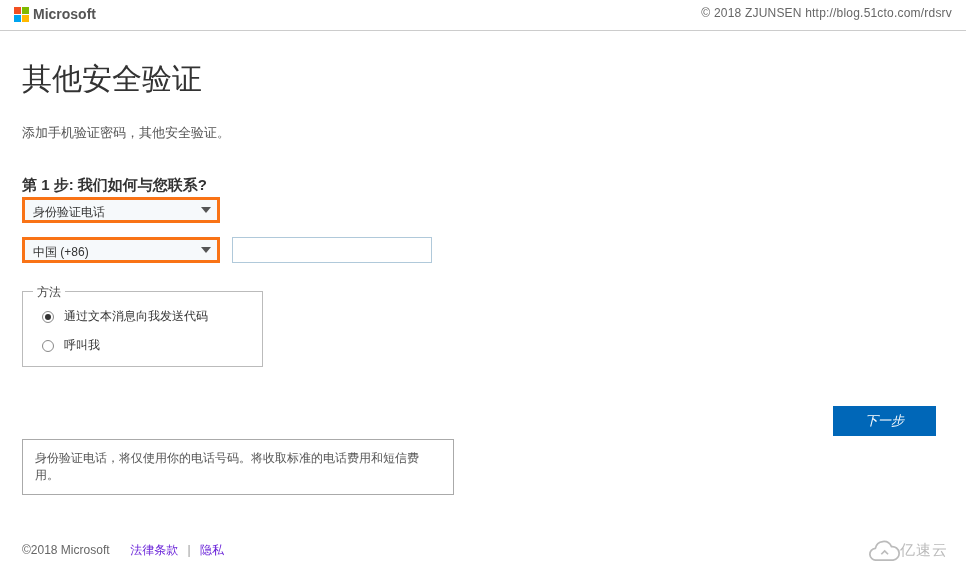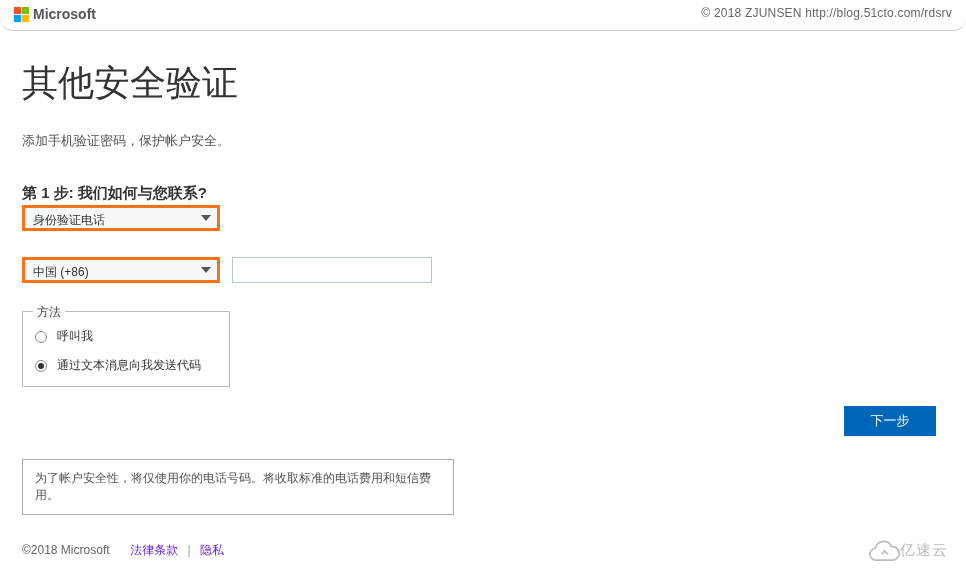--- a/index.html
+++ b/index.html
@@ -10,21 +10,20 @@
       width: 966px;
       height: 577px;
       position: relative;
       overflow: hidden;
     }
     .top-border {
       border-bottom: 1px solid #ccc;
       padding: 6px 20px 8px 14px;
       display: flex;
       align-items: center;
-      border-radius: 13px;
     }
     .ms-logo {
       display: inline-flex;
       align-items: center;
       gap: 4px;
     }
     .ms-grid {
       display: grid;
       grid-template-columns: 7px 7px;
       grid-template-rows: 7px 7px;
@@ -44,21 +43,21 @@
       top: 6px;
       right: 14px;
       font-size: 12px;
       color: #666;
       letter-spacing: 0.2px;
     }
     .container {
       padding: 28px 0 0 22px;
     }
     h1 {
-      font-size: 36px;
+      font-size: 30px;
       font-weight: 400;
       color: #333;
       margin-bottom: 24px;
     }
     .subtitle {
       font-size: 13px;
       color: #555;
       margin-bottom: 34px;
     }
     h2.step {
@@ -84,38 +83,38 @@
       position: absolute;
       right: 6px;
       top: 50%;
       transform: translateY(-50%);
       width: 0; height: 0;
       border-left: 5px solid transparent;
       border-right: 5px solid transparent;
       border-top: 6px solid #555;
     }
     .row2 {
-      margin-top: 26px;
+      margin-top: 14px;
       display: flex;
       gap: 12px;
       align-items: center;
     }
     .text-input {
       border: 1px solid #b0c9da;
       height: 26px;
       width: 200px;
       padding: 0 6px;
       font-size: 12px;
       background: #fff;
     }
     .fieldset {
       margin-top: 28px;
       border: 1px solid #bbb;
-      width: 208px;
-      padding: 8px 10px 12px 12px;
+      width: 241px;
+      padding: 8px 10px 12px 19px;
       position: relative;
     }
     .fieldset .legend {
       position: absolute;
       top: -8px;
       left: 10px;
       background: #fff;
       padding: 0 4px;
       font-size: 12px;
       color: #444;
@@ -145,24 +144,25 @@
       background: #333;
       border-radius: 50%;
     }
     .next-btn {
       position: absolute;
       right: 30px;
       top: 406px;
       background: #0067b8;
       color: #fff;
       border: none;
-      width: 92px;
+      width: 103px;
       height: 30px;
       font-size: 13px;
       cursor: pointer;
+      font-style: italic;
     }
     .note-box {
       margin-top: 72px;
       border: 1px solid #aaa;
       padding: 10px 12px;
       font-size: 12px;
       color: #555;
       width: 432px;
     }
     .footer {
@@ -198,21 +198,21 @@
         <div></div>
     </div>
     <span class="ms-name">Microsoft</span>
   </div>
 </div>
 
 <div class="watermark">© 2018 ZJUNSEN http://blog.51cto.com/rdsrv</div>
 
 <div class="container">
   <h1>其他安全验证</h1>
-  <p class="subtitle">添加手机验证密码，保护帐户安全。</p>
+  <p class="subtitle">添加手机验证密码，其他安全验证。</p>
 
   <h2 class="step">第 1 步: 我们如何与您联系?</h2>
 
   <div>
     <div class="select-box">
       <span>身份验证电话</span>
       <span class="caret"></span>
     </div>
   </div>
 
@@ -220,30 +220,30 @@
     <div class="select-box">
       <span>中国 (+86)</span>
       <span class="caret"></span>
     </div>
     <input class="text-input" type="text" value="" style="">
   </div>
 
   <div class="fieldset">
     <span class="legend">方法</span>
     <label class="radio-row">
+      <span class="radio checked"></span>
+      <span>通过文本消息向我发送代码</span>
+    </label>
+    <label class="radio-row">
       <span class="radio"></span>
       <span>呼叫我</span>
     </label>
-    <label class="radio-row">
-      <span class="radio checked"></span>
-      <span>通过文本消息向我发送代码</span>
-    </label>
-  </div>
-
-  <div class="note-box">为了帐户安全性，将仅使用你的电话号码。将收取标准的电话费用和短信费用。</div>
+  </div>
+
+  <div class="note-box">身份验证电话，将仅使用你的电话号码。将收取标准的电话费用和短信费用。</div>
 </div>
 
 <button class="next-btn">下一步</button>
 
 <div class="footer">
   <span>©2018 Microsoft</span>
   &nbsp;&nbsp;&nbsp;
   <a>法律条款</a>
   <span class="sep">|</span>
   <a>隐私</a>

